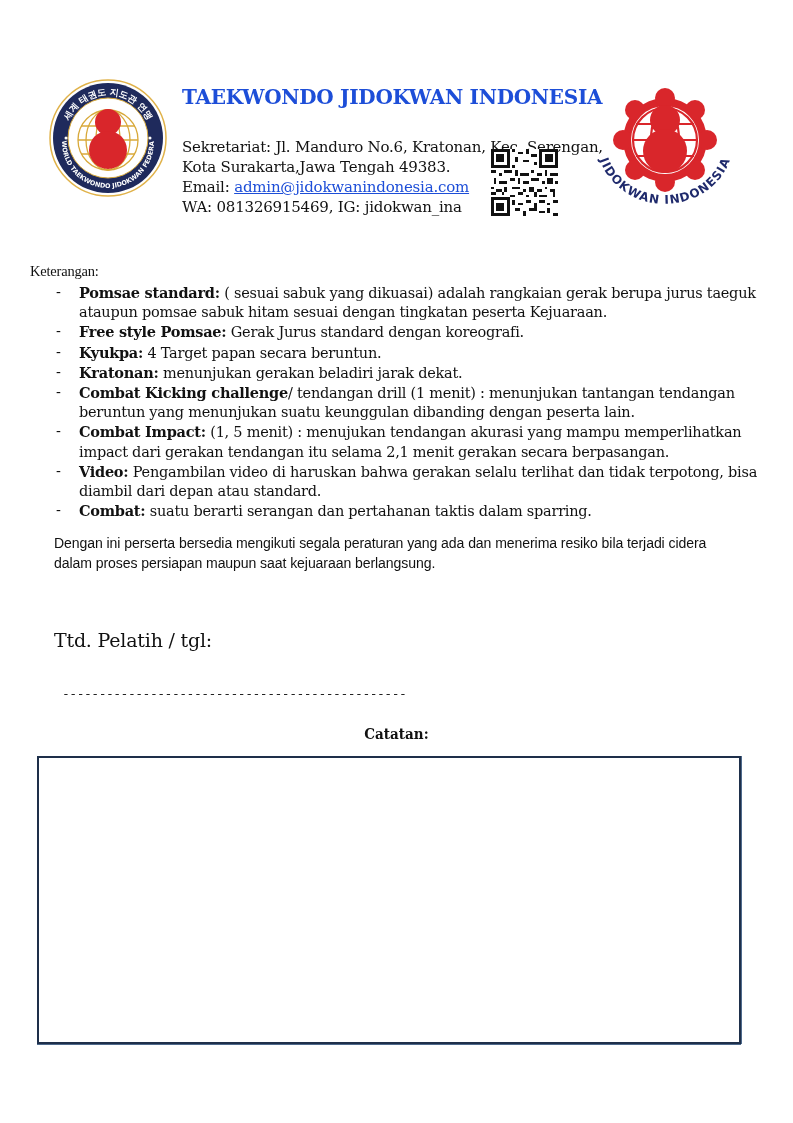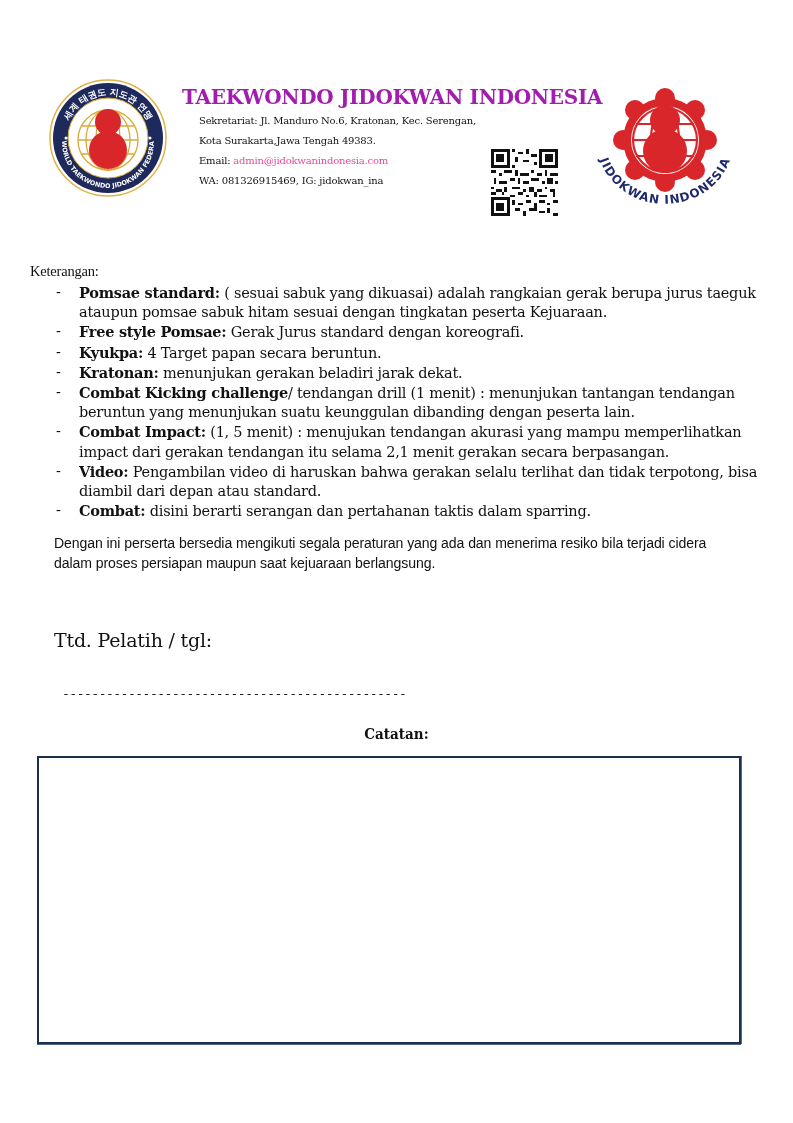--- a/index.html
+++ b/index.html
@@ -7,28 +7,28 @@
       width: 793px; height: 1123px; position: relative; overflow: hidden;
       font-family: "DejaVu Serif", "Liberation Serif", serif;
       color: #111;
     }
     .logo-left { position: absolute; left: 48px; top: 78px; width: 120px; height: 120px; }
     .logo-right { position: absolute; left: 590px; top: 78px; width: 150px; height: 140px; }
     .qr { position: absolute; left: 491px; top: 149px; width: 67px; height: 67px; }
     .org-title {
       position: absolute; left: 182px; top: 85px;
       font-family: "DejaVu Serif", serif; font-weight: bold;
-      font-size: 20px; letter-spacing: -0.3px; color: #a21caf;
+      font-size: 20px; letter-spacing: -0.3px; color: #1d4ed8;
       white-space: nowrap;
     }
     .hdr-line {
-      position: absolute; left: 199px; font-size: 10px; line-height: 20px; white-space: nowrap;
-      font-family: "DejaVu Serif", serif; color: #111; letter-spacing: -0.2px;
-    }
-    .hdr-line a { color: #ec4899; }
+      position: absolute; left: 182px; font-size: 15px; line-height: 20px; white-space: nowrap;
+      font-family: "DejaVu Serif", serif; color: #111; letter-spacing: -0.2px; margin-top: 26px;
+    }
+    .hdr-line a { color: #1d4ed8; text-decoration: underline; }
     .keterangan {
       position: absolute; left: 30px; top: 263px; font-size: 14.5px; white-space: nowrap;
       letter-spacing: -0.2px;
       font-family: Liberation Serif, serif;
     }
     .items { position: absolute; left: 54px; top: 283px; width: 720px; margin: 0; padding: 0; list-style: none; }
     .items li {
       position: relative; padding-left: 25px; font-size: 14.5px; line-height: 19.2px;
       letter-spacing: -0.25px; white-space: pre-line;
     }
@@ -192,21 +192,21 @@
 ataupun pomsae sabuk hitam sesuai dengan tingkatan peserta Kejuaraan.</span></li>
   <li><span class="dash">-</span><b>Free style Pomsae:</b><span> Gerak Jurus standard dengan koreografi.</span></li>
   <li><span class="dash">-</span><b>Kyukpa:</b><span>  4 Target papan secara beruntun.</span></li>
   <li><span class="dash">-</span><b>Kratonan:</b><span> menunjukan gerakan beladiri jarak dekat.</span></li>
   <li><span class="dash">-</span><b>Combat Kicking challenge</b><span>/ tendangan drill (1 menit) : menunjukan tantangan tendangan
 beruntun yang menunjukan suatu keunggulan dibanding dengan peserta lain.</span></li>
   <li><span class="dash">-</span><b>Combat Impact:</b><span>  (1, 5 menit) : menujukan tendangan akurasi yang mampu memperlihatkan
 impact dari gerakan tendangan itu selama 2,1 menit gerakan secara berpasangan.</span></li>
   <li><span class="dash">-</span><b>Video:</b><span> Pengambilan video di haruskan bahwa gerakan selalu terlihat dan tidak terpotong, bisa
 diambil dari depan atau standard.</span></li>
-  <li><span class="dash">-</span><b>Combat:</b><span> disini berarti serangan dan pertahanan taktis dalam sparring.</span></li>
+  <li><span class="dash">-</span><b>Combat:</b><span> suatu berarti serangan dan pertahanan taktis dalam sparring.</span></li>
 </ul>
 
 <div class="statement">Dengan ini perserta bersedia mengikuti segala peraturan yang ada dan menerima resiko bila terjadi cidera dalam proses persiapan maupun saat kejuaraan berlangsung.</div>
 
 <div class="ttd">Ttd. Pelatih / tgl:</div>
 <div class="sig-line">-----------------------------------------------</div>
 
 <div class="catatan">Catatan:</div>
 <div class="notes-box"></div>
 

